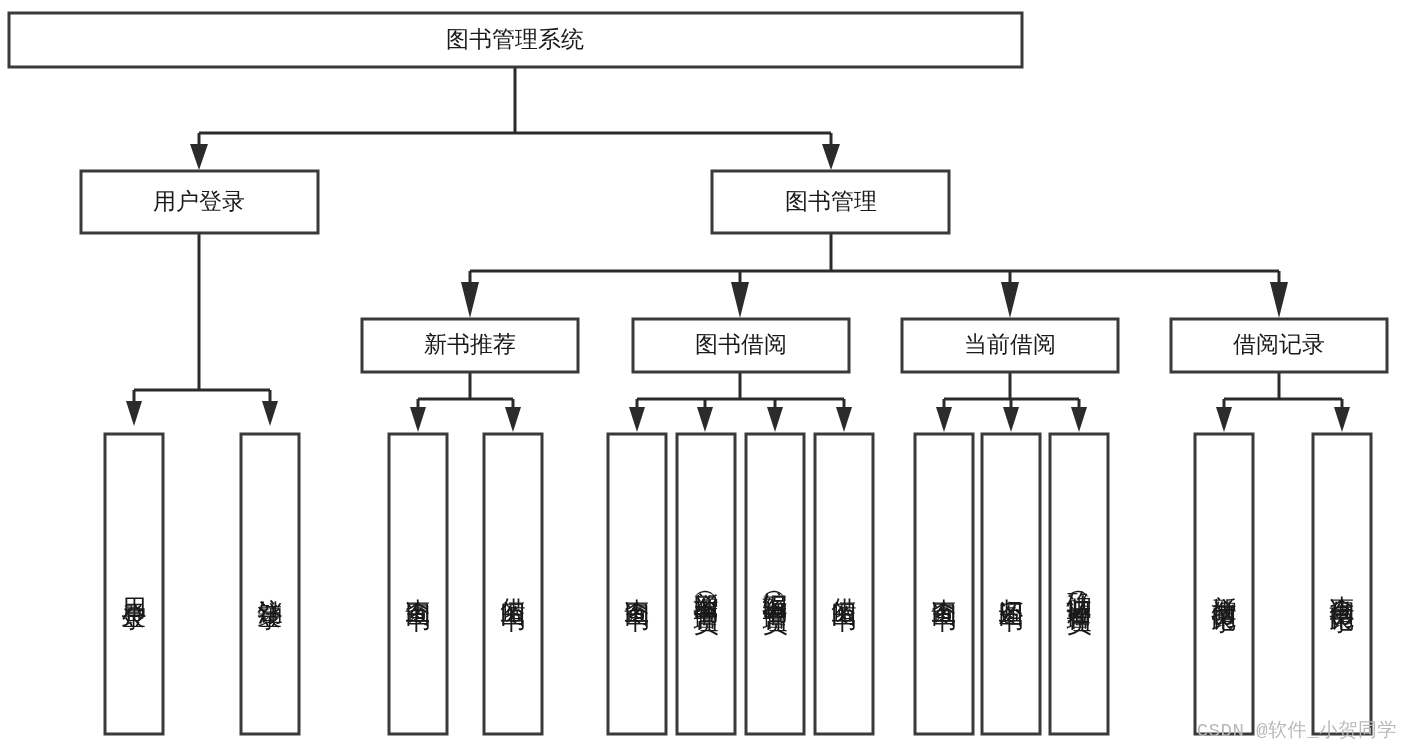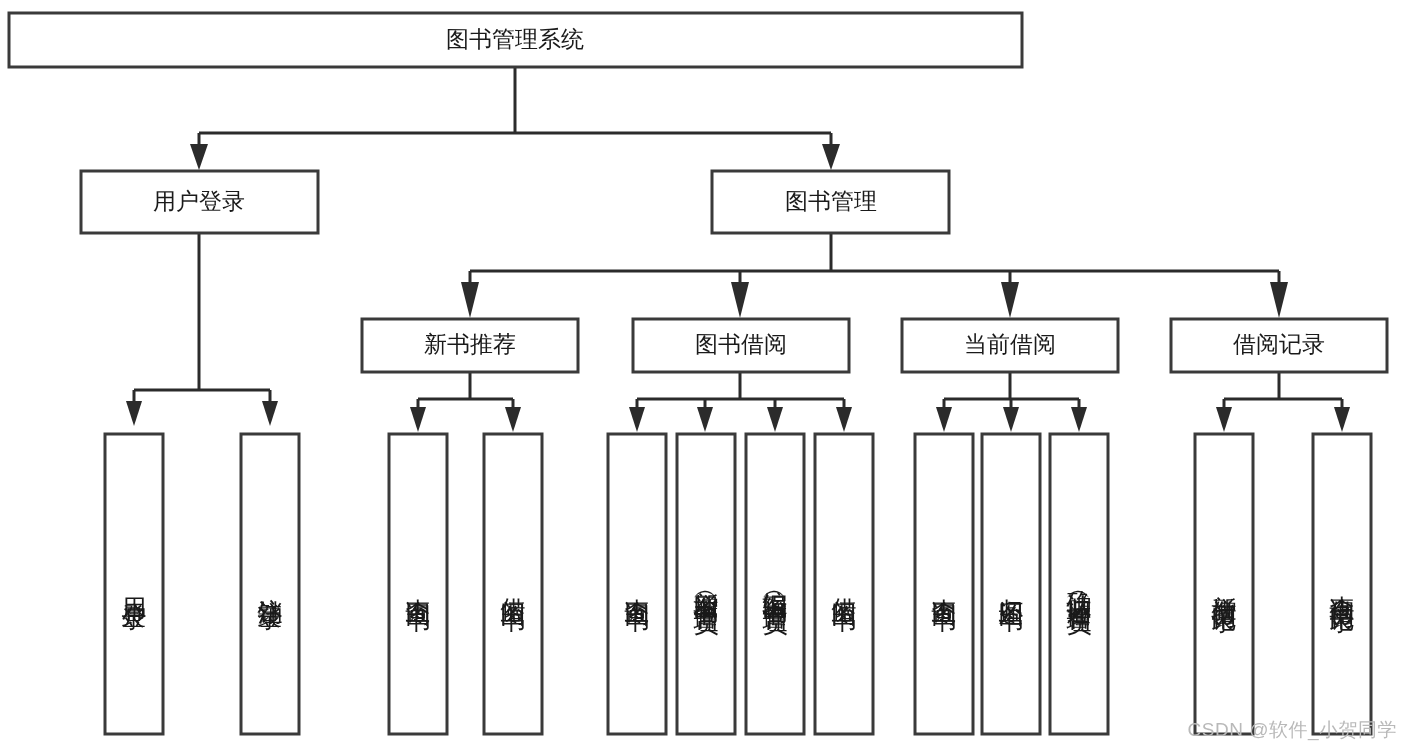--- a/index.html
+++ b/index.html
@@ -59,21 +59,21 @@
     display: flex;
     align-items: center;
     justify-content: center;
     white-space: nowrap;
     pointer-events: none;
   }
   .watermark {
     position: absolute;
     right: 8px;
     bottom: 4px;
-    font-family: Liberation Sans, sans-serif;
+    font-family: Liberation Mono, monospace;
     font-size: 19px;
     color: #b9b9b9;
     letter-spacing: 0.5px;
     white-space: nowrap;
   }
 </style>
 </head>
 <body>
 
 <div id="diagram-root">

